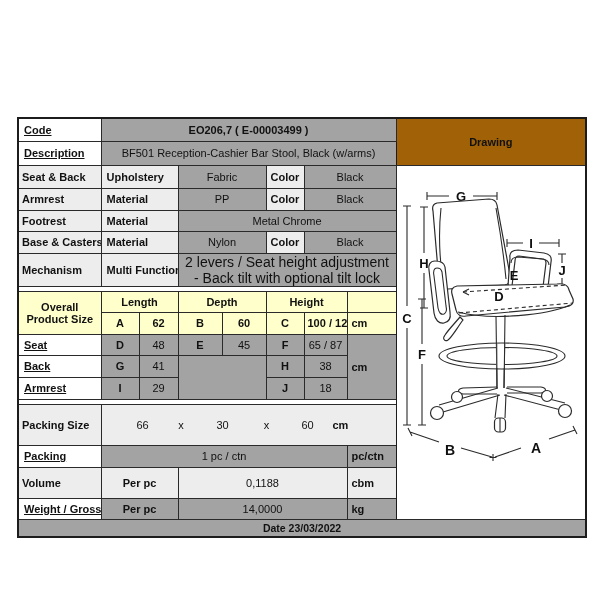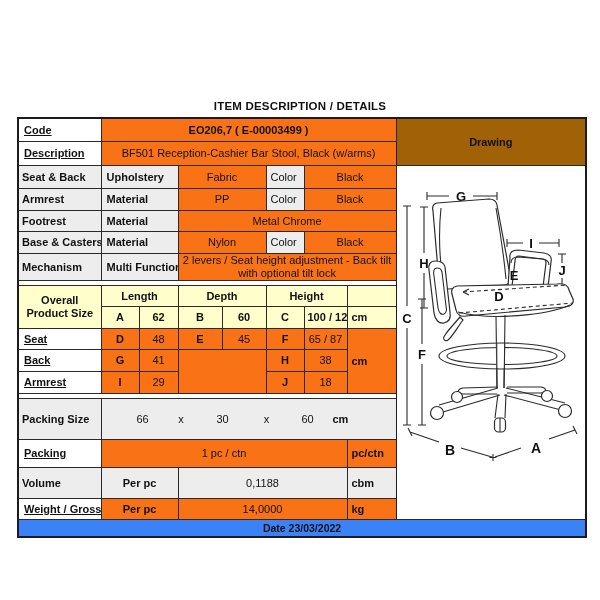--- a/index.html
+++ b/index.html
@@ -8,52 +8,51 @@
   .title{position:absolute;top:100px;left:0;width:600px;text-align:center;
          font-size:11.5px;font-weight:bold;letter-spacing:.2px;}
   table.spec{position:absolute;top:117px;left:17px;width:568px;
              border-collapse:collapse;table-layout:fixed;
              border:2px solid #1c1c1c;}
   td{border:1px solid #2a2a2a;font-size:11px;padding:0 3px;
      text-align:center;vertical-align:middle;overflow:hidden;white-space:nowrap;}
   td.lbl{text-align:left;font-weight:bold;background:#ededed;}
   td.lblw{text-align:left;font-weight:bold;padding-left:5px;background:#fff;text-decoration:underline;}
   td.attr{text-align:left;font-weight:bold;padding-left:5px;background:#ededed;}
-  td.colorh{text-align:left;font-weight:normal;padding-left:4px;background:#ededed;}
-  td.val{background:#f97316;}
+  td.colorh{text-align:left;font-weight:bold;padding-left:4px;background:#ededed;}
+  td.val{background:#a3a3a3;}
   td.b{font-weight:bold;}
   td.yl{background:#ffffcb;}
   td.gy{background:#ededed;}
   td.unit{text-align:left;font-weight:bold;padding-left:4px;}
-  td.wrap{white-space:normal;font-size:11px;line-height:1.15;}
+  td.wrap{white-space:normal;font-size:14px;line-height:1.15;}
   td.sec{font-weight:bold;background:#ffffcb;white-space:normal;line-height:1.1;}
   tr.r-code{height:23px} tr.r-desc{height:24px} tr.r-sb{height:23px}
   tr.r-arm{height:22px} tr.r-foot{height:21px} tr.r-base{height:22px}
   tr.r-mech{height:27px} tr.r-sep{height:5px} tr.r-shdr{height:21px}
   tr.r-sA{height:22px} tr.r-seat{height:21px} tr.r-back{height:22px}
-  tr.r-arm2{height:22px} tr.r-psize{height:33px} tr.r-pack{height:28px}
+  tr.r-arm2{height:22px} tr.r-psize{height:33px} tr.r-pack{height:22px}
   tr.r-vol{height:31px} tr.r-wt{height:21px} tr.r-date{height:18px}
   td.sepcell{border-left:none;border-right:none;background:#fff;}
   td.drawhead{font-weight:bold;background:#a16207;border-left:1.5px solid #1c1c1c;}
   td.drawcell{background:#fff;vertical-align:top;border-left:1.5px solid #1c1c1c;padding:0;}
-  td.datecell{font-weight:bold;font-size:10.5px;background:#3b82f6;}
+  td.datecell{font-weight:bold;font-size:10.5px;background:#a3a3a3;}
   .packflex{display:flex;align-items:center;padding-left:8px;}
   .packflex span{display:inline-block;text-align:center;}
   .pw1{width:38px}.pw2{width:39px}.pw3{width:44px}.pw4{width:44px}.pw5{width:38px}
   .pw6{width:43px;font-weight:bold;text-align:left !important;padding-left:6px;}
   svg text{font-family:"Liberation Sans",sans-serif;font-weight:bold;fill:#101010;}
   svg .ln{stroke:#2b2b2b;stroke-width:1.1;fill:none;}
   svg .shape{stroke:#2b2b2b;stroke-width:1.2;fill:#ffffff;}
   svg .dash{stroke:#2b2b2b;stroke-width:1.1;fill:none;stroke-dasharray:4 3;}
 </style>
 </head>
 <body>
 
 <div class="page">
-  <div class="title">ITEM DESCRIPTION / DETAILS</div>
 
   <table class="spec">
     <colgroup>
       <col style="width:83px">
         <col style="width:38px">
         <col style="width:39px">
       <col style="width:44px">
         <col style="width:44px">
         <col style="width:38px">
       <col style="width:43px">

